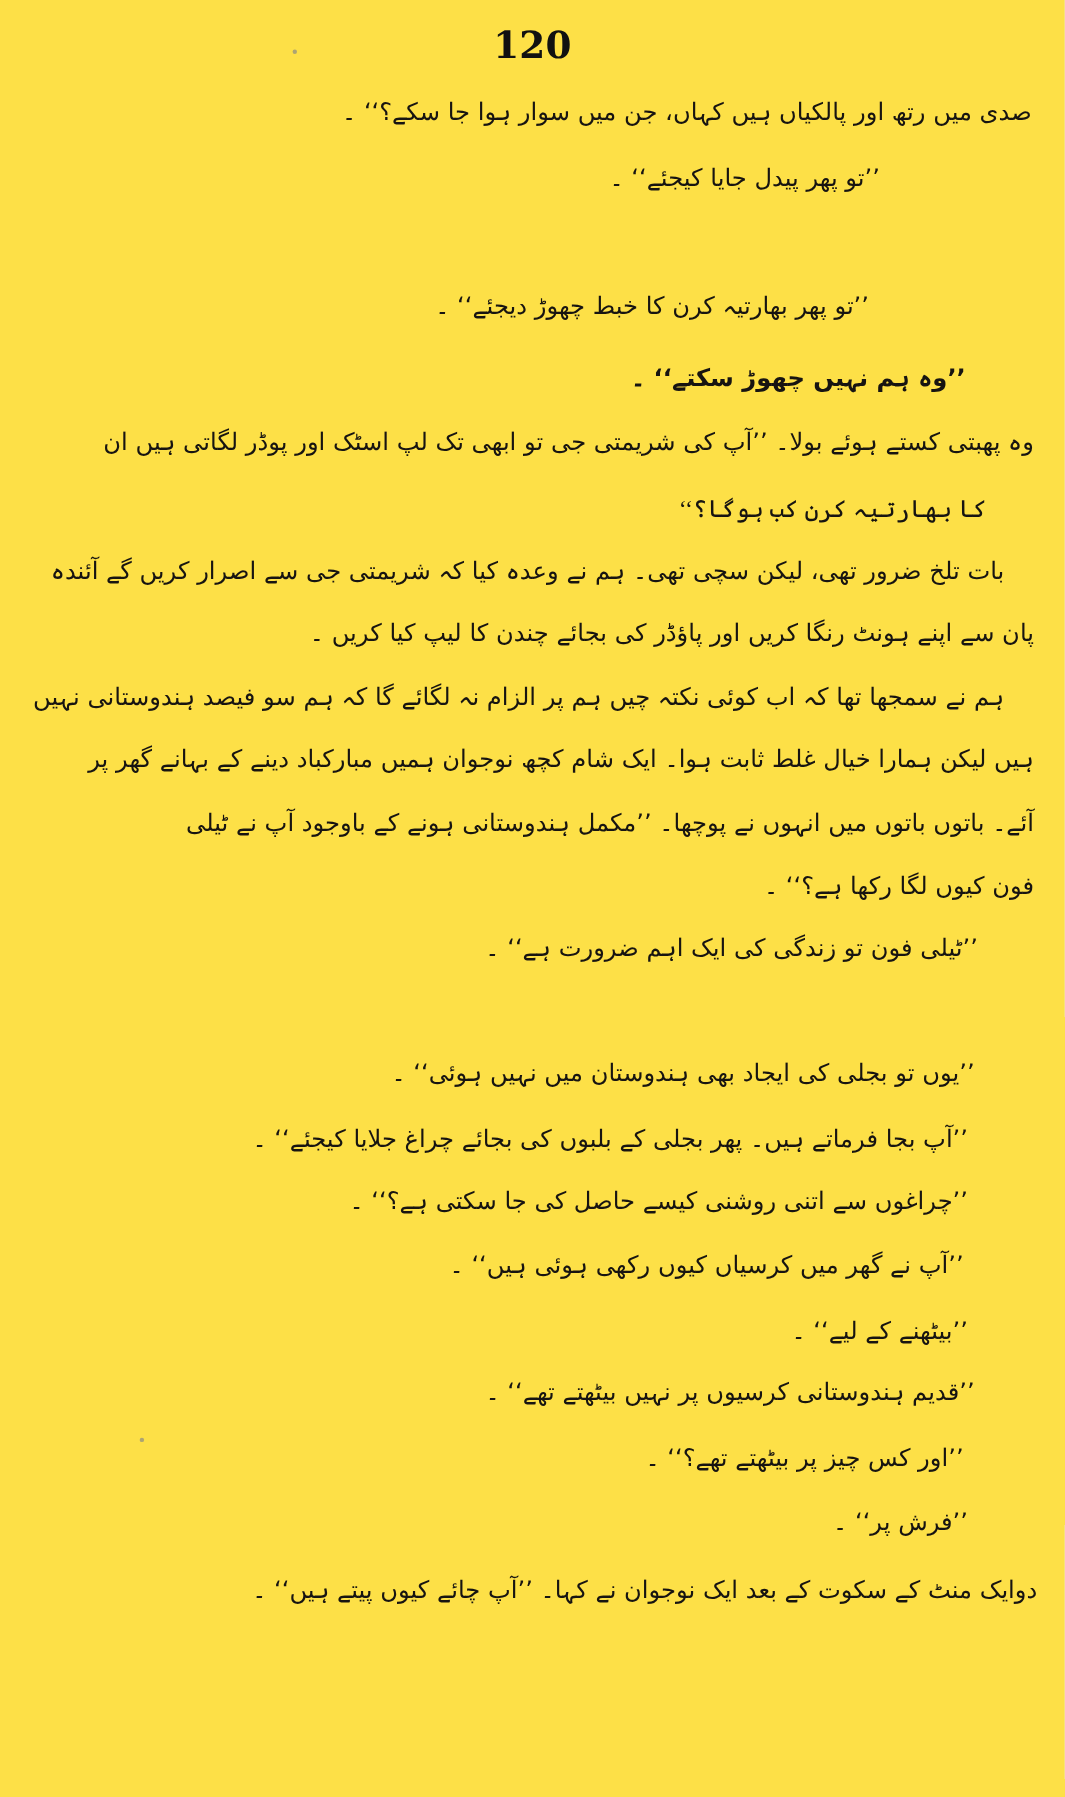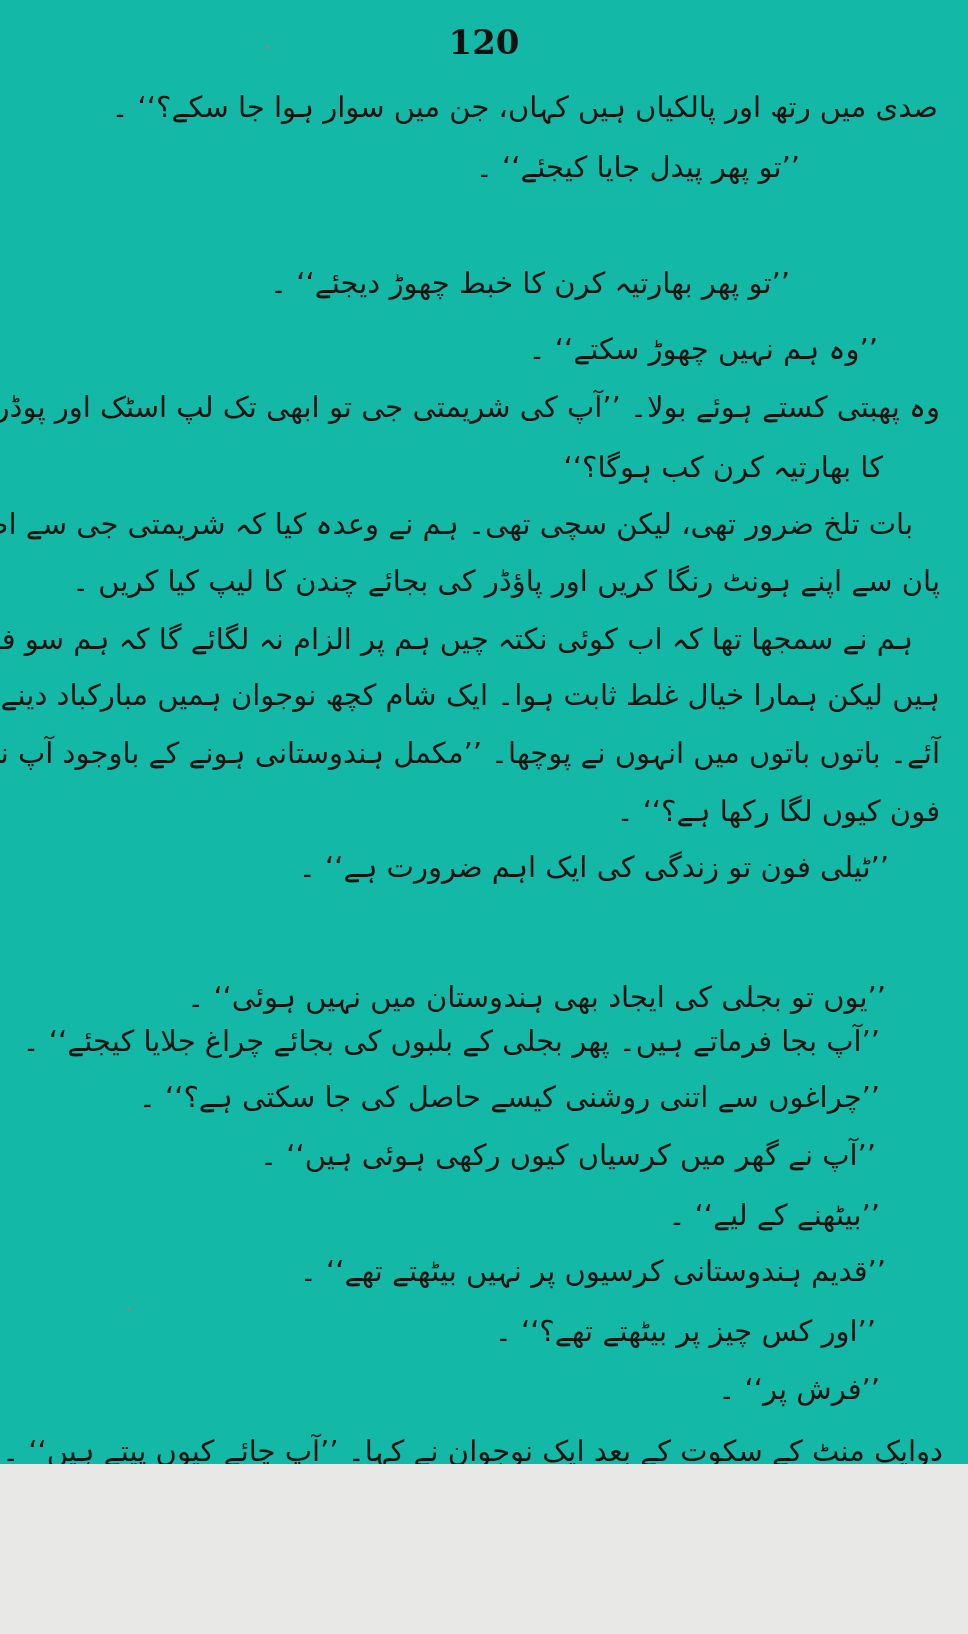--- a/index.html
+++ b/index.html
@@ -3,73 +3,73 @@
 <meta charset="utf-8">
 <style>
   html, body {
     margin: 0;
     padding: 0;
     background: #e8e8e6;
   }
   .page {
     position: relative;
     width: 968px;
-    height: 1464px;
+    height: 1634px;
     margin: 0 auto;
-    background: #14b8a6;
+    background: #fde047;
     overflow: hidden;
     color: #171411;
     font-family: "DejaVu Sans", sans-serif;
   }
   .pageno {
     position: absolute;
     top: 22px;
     left: 0;
     right: 0;
     text-align: center;
     font-family: "DejaVu Serif", serif;
     font-weight: bold;
     font-size: 34px;
     color: #111;
   }
   .line {
     position: absolute;
     direction: rtl;
     unicode-bidi: embed;
     white-space: nowrap;
-    font-size: 29px;
+    font-size: 22px;
     line-height: 1.35;
     color: #171411;
     text-rendering: optimizeLegibility;
   }
   .speck {
     position: absolute;
     width: 4px;
     height: 4px;
     border-radius: 50%;
     background: #8a8a85;
     opacity: 0.7;
   }
   
   .l1  { top: 88px;   right: 30px;  }
   .l2  { top: 148px;  right: 168px; }
   .l3  { top: 206px;  right: 88px;  }
   .l4  { top: 264px;  right: 178px; }
-  .l5  { top: 330px;  right: 90px;  }
+  .l5  { top: 330px;  right: 90px; font-weight: bold;  }
   .l6  { top: 388px;  right: 28px;  }
-  .l7  { top: 448px;  right: 85px;  }
+  .l7  { top: 448px;  right: 71px; font-family: Liberation Serif, serif;  }
   .l8  { top: 505px;  right: 55px;  }
   .l9  { top: 562px;  right: 28px;  }
   .l10 { top: 620px;  right: 55px;  }
   .l11 { top: 676px;  right: 28px;  }
   .l12 { top: 734px;  right: 28px;  }
   .l13 { top: 792px;  right: 28px;  }
   .l14 { top: 848px;  right: 79px; text-align: center;  }
   .l15 { top: 906px;  right: 88px;  }
-  .l16 { top: 962px;  right: 82px; margin-top: 16px;  }
+  .l16 { top: 962px;  right: 82px;  }
   .l17 { top: 1022px; right: 88px; text-align: right;  }
   .l18 { top: 1078px; right: 88px;  }
   .l19 { top: 1136px; right: 92px;  }
   .l20 { top: 1196px; right: 88px;  }
   .l21 { top: 1252px; right: 82px;  }
   .l22 { top: 1312px; right: 92px;  }
   .l23 { top: 1370px; right: 88px;  }
   .l24 { top: 1432px; right: 25px;  }
   .l25 { top: 1492px; right: 62px;  }
 </style>

